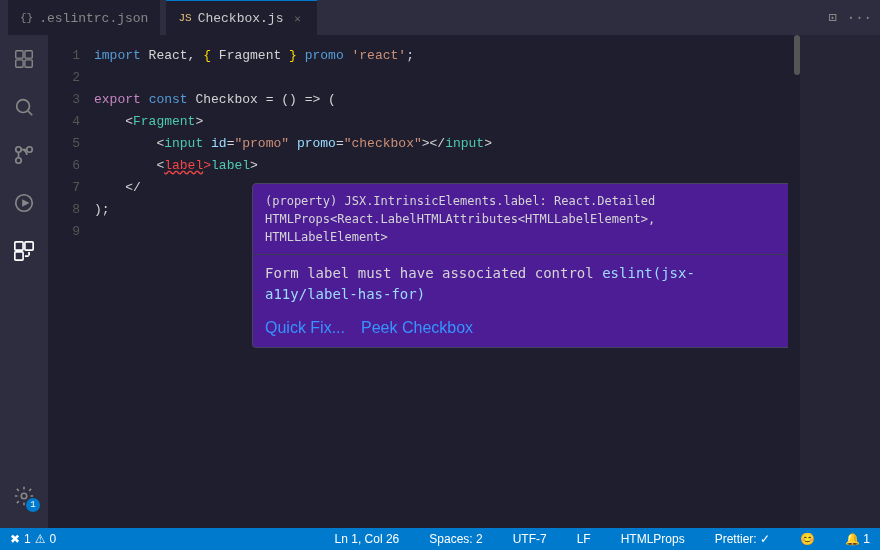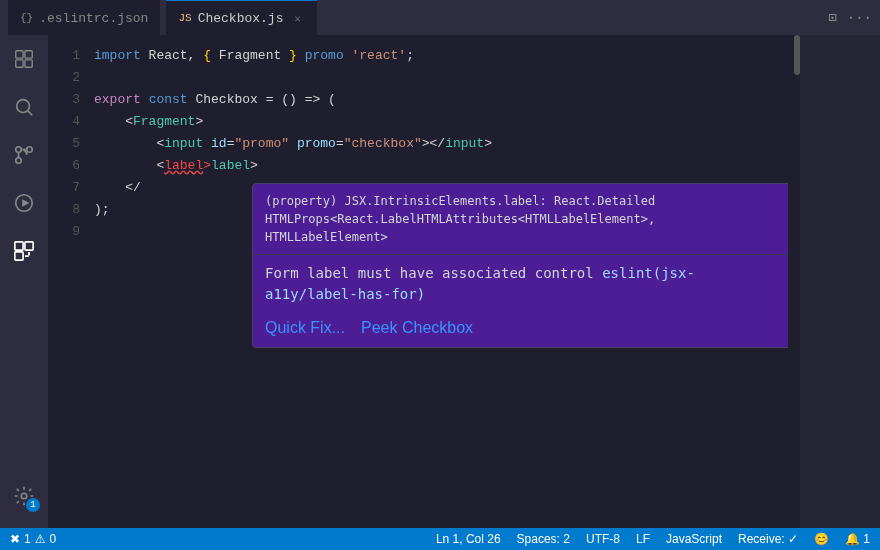--- a/index.html
+++ b/index.html
@@ -255,21 +255,21 @@
     }
     .status-bar-left {
       display: flex;
       align-items: center;
       gap: 10px;
     }
     .status-bar-right {
       margin-left: auto;
       display: flex;
       align-items: center;
-      gap: 16px;
+      gap: 30px;
     }
     .status-item {
       display: flex;
       align-items: center;
       gap: 4px;
       cursor: pointer;
     }
 
     
     .squiggly {
@@ -461,20 +461,20 @@
     <div class="status-item">
       <span>✖</span>
       <span>1</span>
       <span>⚠</span>
       <span>0</span>
     </div>
   </div>
   <div class="status-bar-right">
     <span class="status-item">Ln 1, Col 26</span>
     <span class="status-item">Spaces: 2</span>
-    <span class="status-item">UTF-8</span>
+    <span class="status-item">UTF-7</span>
     <span class="status-item">LF</span>
-    <span class="status-item">JavaScript</span>
-    <span class="status-item">Receive: ✓</span>
+    <span class="status-item">HTMLProps</span>
+    <span class="status-item">Prettier: ✓</span>
     <span class="status-item">😊</span>
     <span class="status-item">🔔 1</span>
   </div>
 </div>
 
 </body></html>

